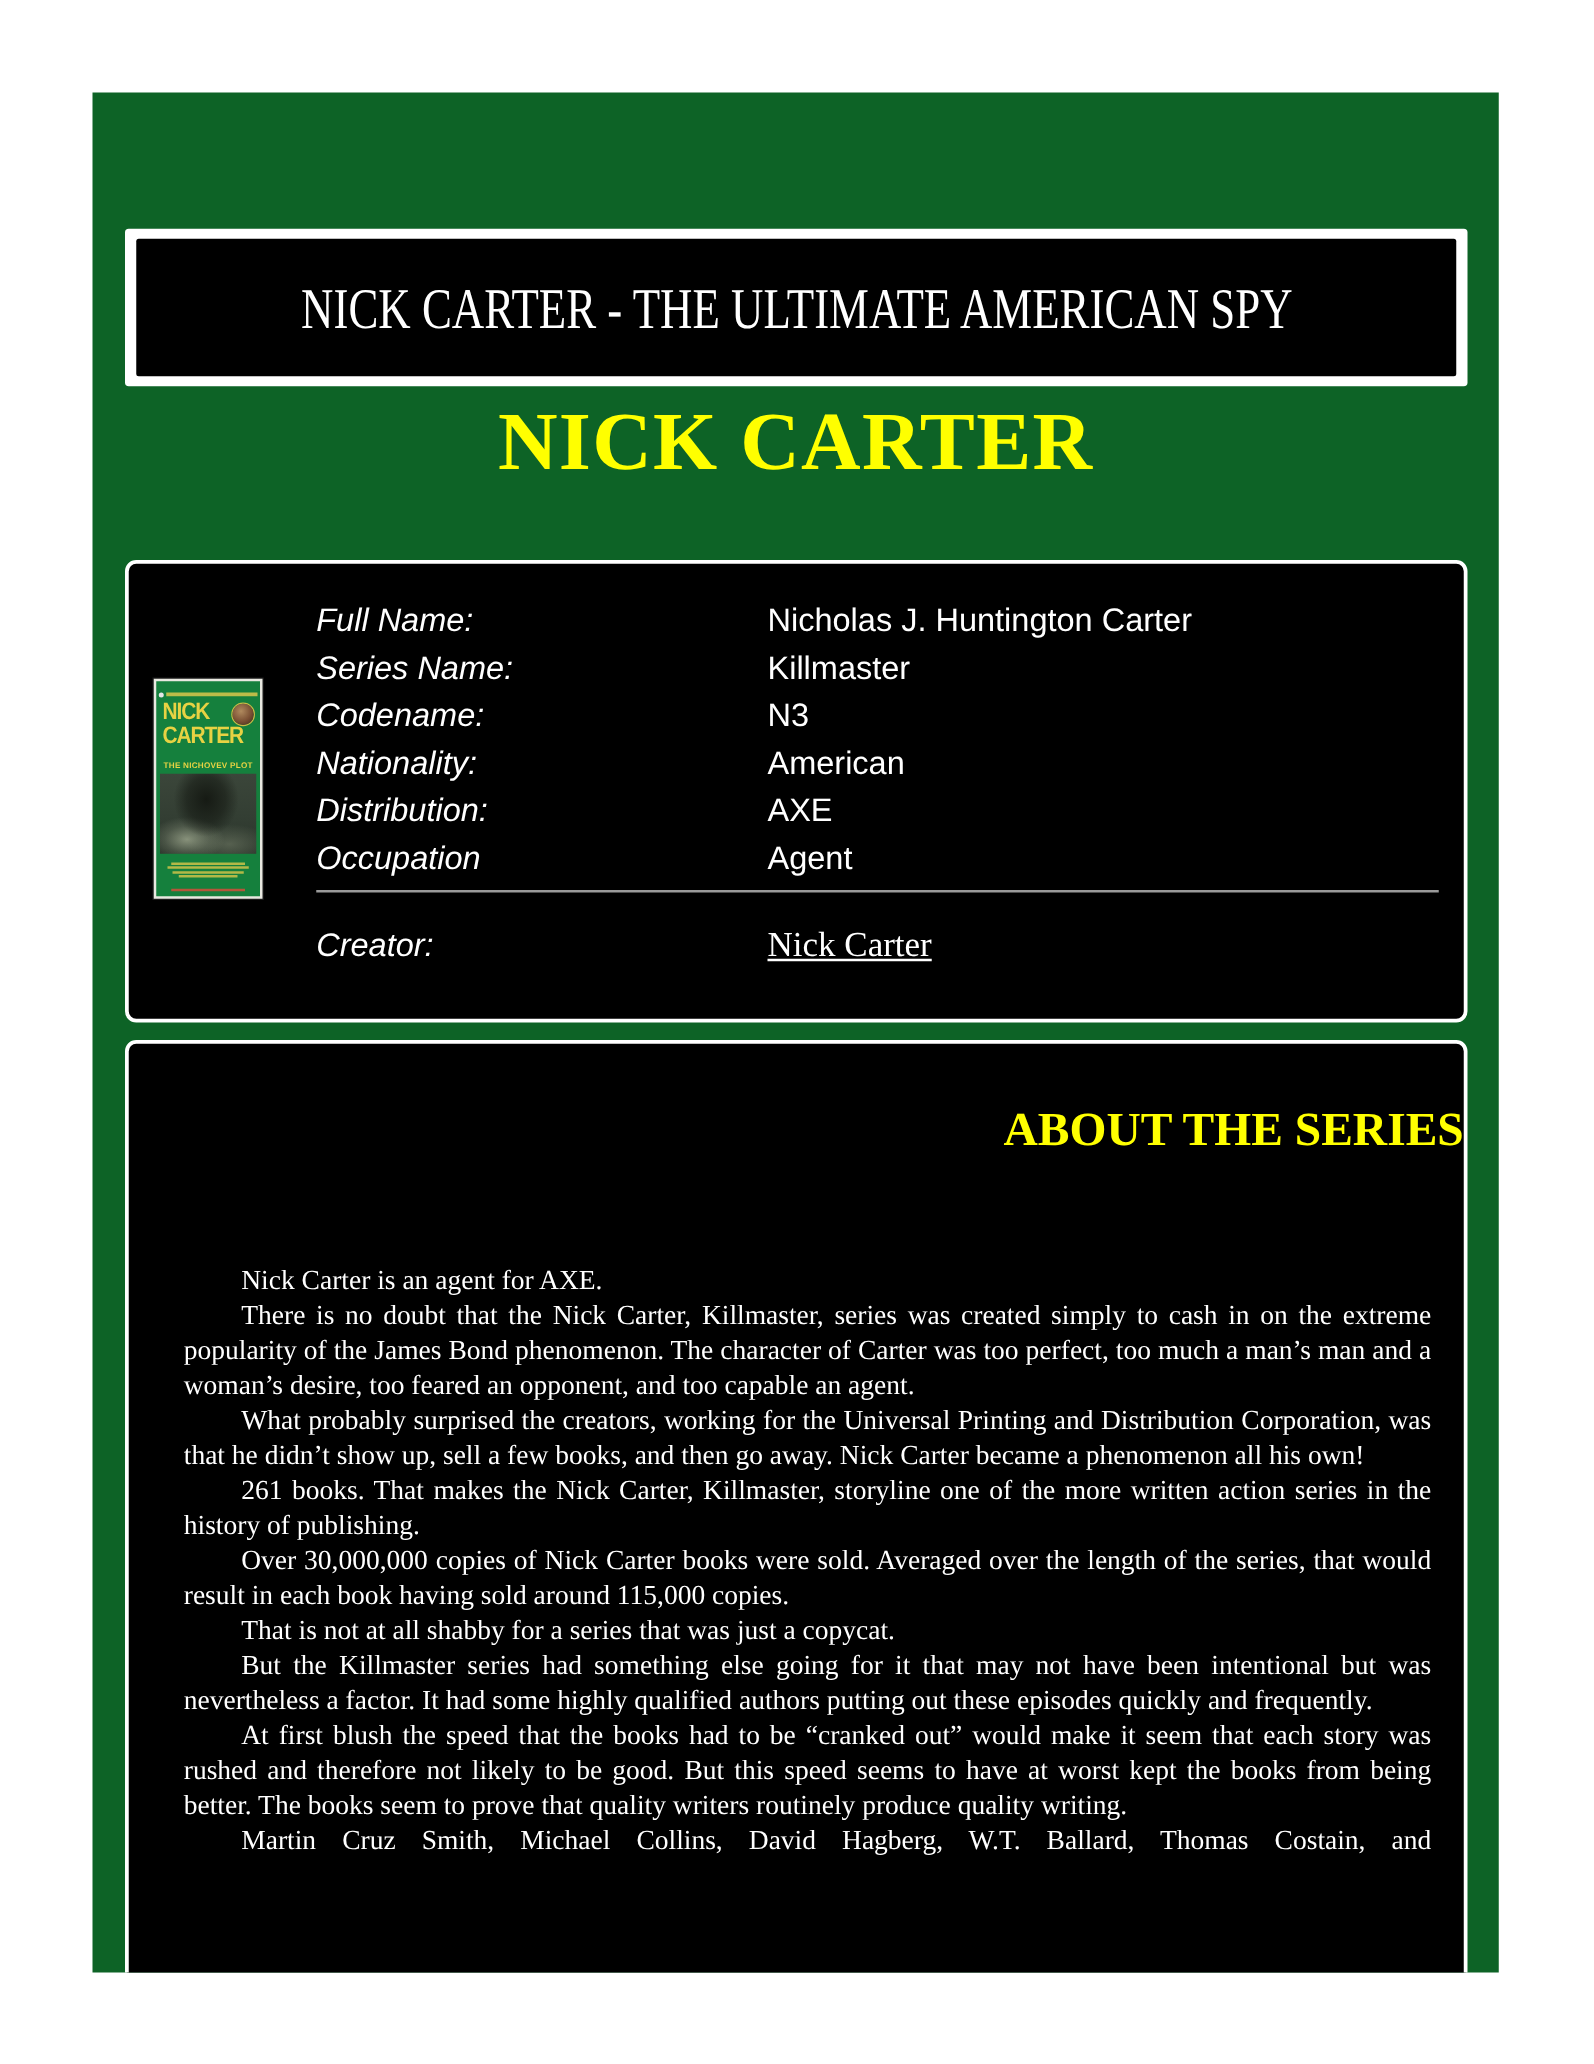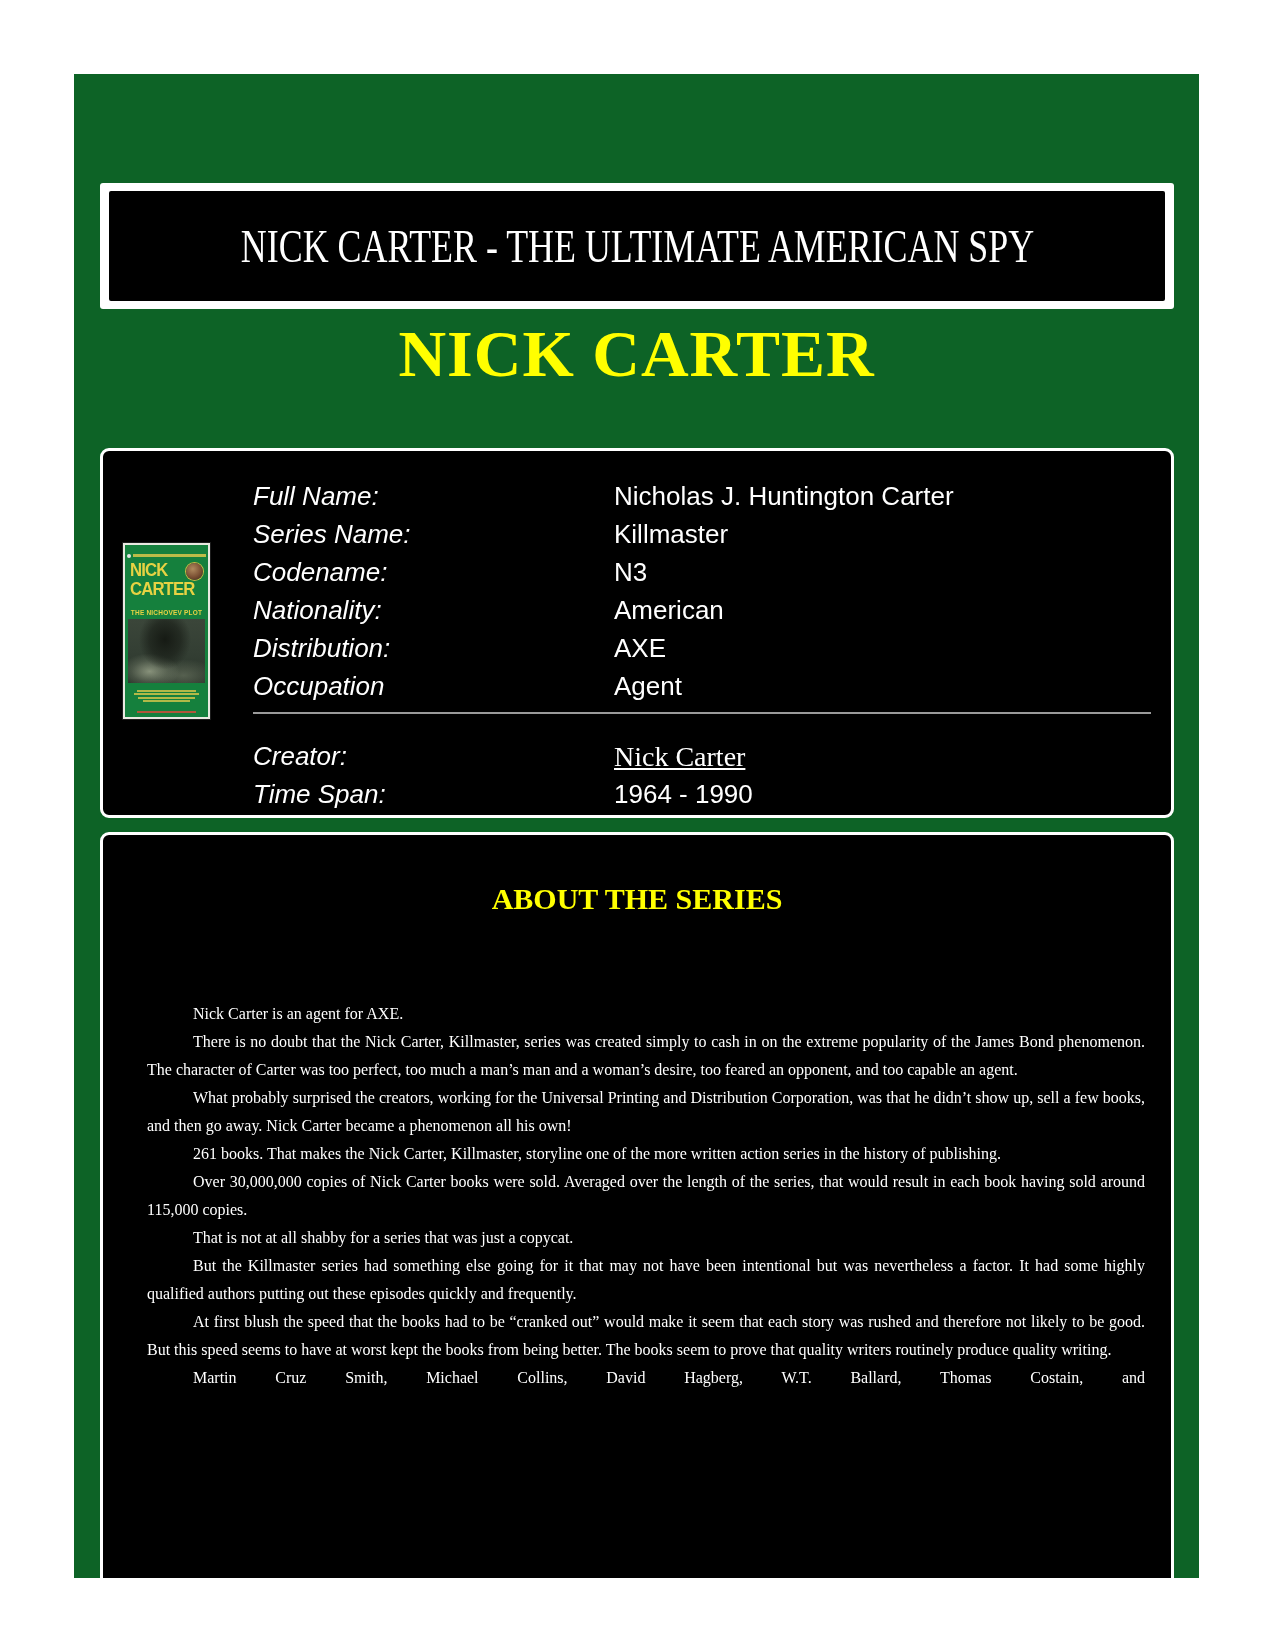--- a/index.html
+++ b/index.html
@@ -120,31 +120,31 @@
   
   .about-panel {
     position: absolute; left: 26px; top: 758px;
     width: 1074px; height: 900px;
     background: #000000;
     border: 3px solid #ffffff;
     border-radius: 9px;
   }
   .about-heading {
     margin-top: 47px;
-    text-align: center;
+    text-align: right;
     font-family: "Liberation Serif", serif;
     font-weight: bold;
-    font-size: 30px;
+    font-size: 38px;
     color: #ffff00;
   }
   .about-body {
     margin: 84px 26px 0 44px;
     color: #ffffff;
     font-family: "Liberation Serif", serif;
-    font-size: 16px;
+    font-size: 22px;
     line-height: 28px;
     text-align: justify;
   }
   .about-body p { text-indent: 46px; margin: 0; }
   .about-body p.cutoff { text-align-last: justify; }
 </style>
 </head>
 <body>
 
 <div class="green-canvas">
@@ -207,24 +207,20 @@
         <span class="field-label">Occupation</span>
         <span class="field-value">Agent</span>
       </div>
 
       <hr class="fields-divider">
 
       <div class="meta-row">
         <span class="field-label">Creator:</span>
         <span class="field-value"><a class="creator-link">Nick Carter</a></span>
       </div>
-      <div class="meta-row">
-        <span class="field-label">Time Span:</span>
-        <span class="field-value">1964 - 1990</span>
-      </div>
     </div>
   </div>
 
   <div class="about-panel">
     <div class="about-heading">ABOUT THE SERIES</div>
     <div class="about-body">
       <p>Nick Carter is an agent for AXE.</p>
       <p>There is no doubt that the Nick Carter, Killmaster, series was created simply to cash in on the extreme popularity of the James Bond phenomenon. The character of Carter was too perfect, too much a man’s man and a woman’s desire, too feared an opponent, and too capable an agent.</p>
       <p>What probably surprised the creators, working for the Universal Printing and Distribution Corporation, was that he didn’t show up, sell a few books, and then go away. Nick Carter became a phenomenon all his own!</p>
       <p>261 books. That makes the Nick Carter, Killmaster, storyline one of the more written action series in the history of publishing.</p>

